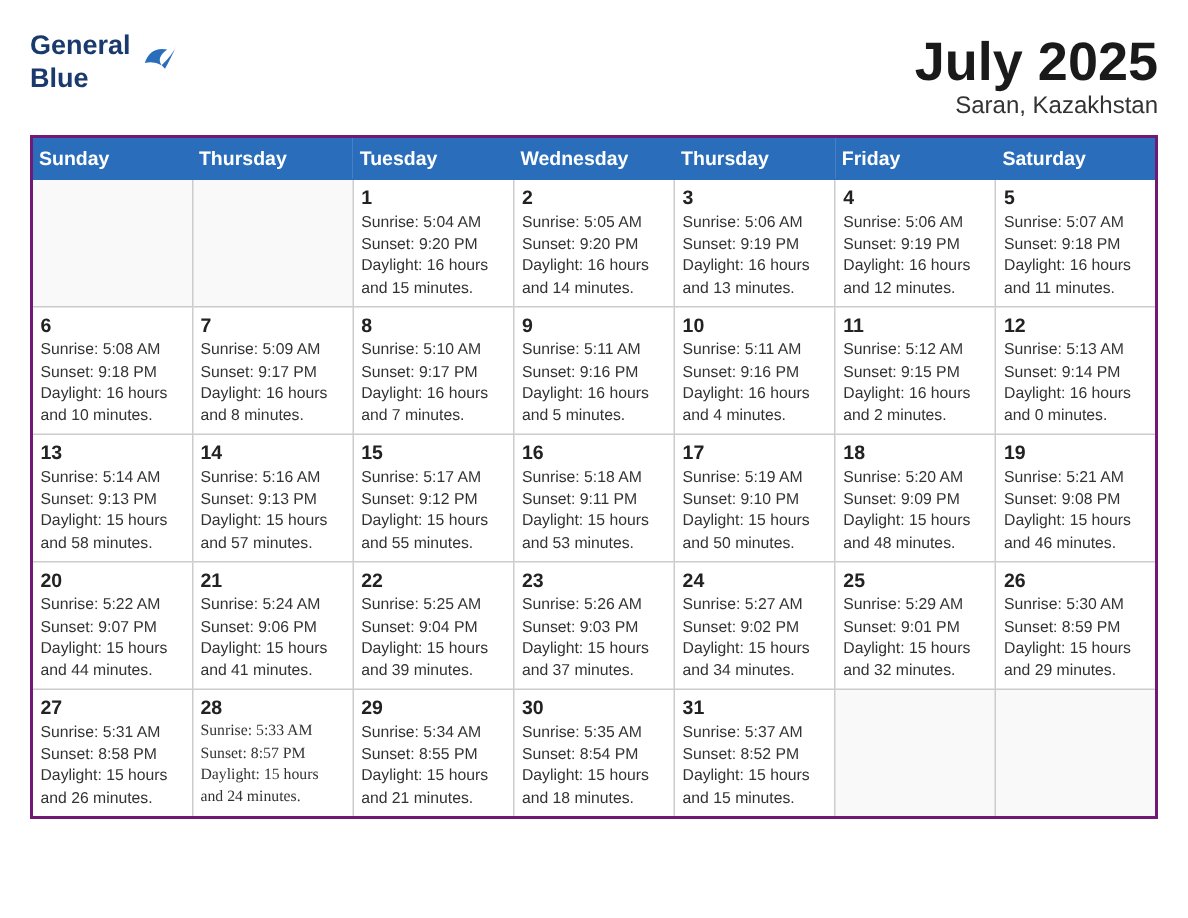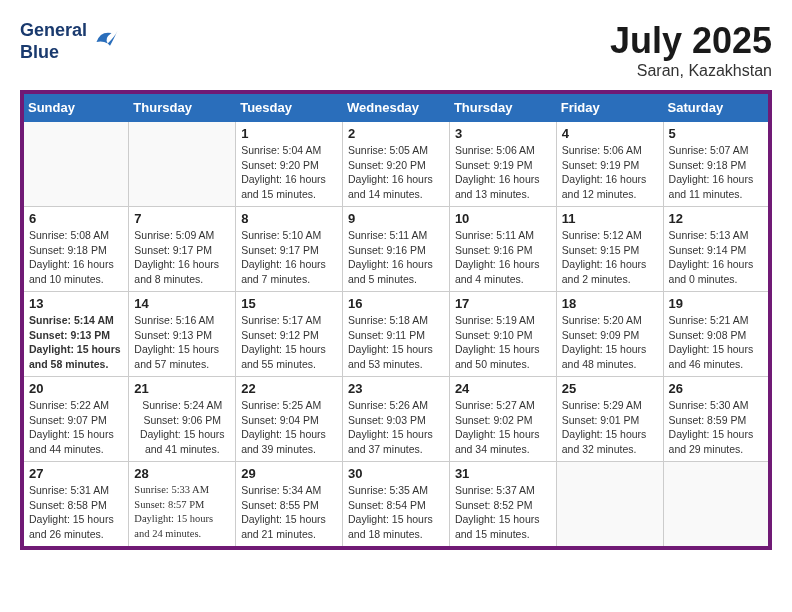--- a/index.html
+++ b/index.html
@@ -45,21 +45,21 @@
       margin-left: 28px;
     }
     .location {
       font-size: 16px;
       color: #333;
       text-align: right;
     }
     .calendar-table {
       width: 100%;
       border-collapse: collapse;
-      border: 4px solid #701a75;
+      border: 2px solid #701a75;
     }
     .calendar-table th {
       background-color: #2a6ebb;
       color: #fff;
       font-size: 13px;
       font-weight: bold;
       padding: 6px 4px;
       text-align: left;
       border: 1px solid #2a6ebb;
     }
@@ -212,21 +212,21 @@
           <span class="day-num">12</span>
           <div class="day-info" style="white-space: pre-line;">Sunrise: 5:13 AM
 Sunset: 9:14 PM
 Daylight: 16 hours
 and 0 minutes.</div>
         </td>
       </tr>
       <tr class="week-row">
         <td>
           <span class="day-num">13</span>
-          <div class="day-info" style="white-space: pre-line; font-weight: bold;">Sunrise: 5:14 AM
+          <div class="day-info" style="white-space: pre-line;">Sunrise: 5:14 AM
 Sunset: 9:13 PM
 Daylight: 15 hours
 and 58 minutes.</div>
         </td>
         <td>
           <span class="day-num">14</span>
           <div class="day-info" style="white-space: pre-line;">Sunrise: 5:16 AM
 Sunset: 9:13 PM
 Daylight: 15 hours
 and 57 minutes.</div>
@@ -270,21 +270,21 @@
       <tr class="week-row">
         <td>
           <span class="day-num">20</span>
           <div class="day-info" style="white-space: pre-line;">Sunrise: 5:22 AM
 Sunset: 9:07 PM
 Daylight: 15 hours
 and 44 minutes.</div>
         </td>
         <td>
           <span class="day-num">21</span>
-          <div class="day-info" style="white-space: pre-line; text-align: center;">Sunrise: 5:24 AM
+          <div class="day-info" style="white-space: pre-line;">Sunrise: 5:24 AM
 Sunset: 9:06 PM
 Daylight: 15 hours
 and 41 minutes.</div>
         </td>
         <td>
           <span class="day-num">22</span>
           <div class="day-info" style="white-space: pre-line;">Sunrise: 5:25 AM
 Sunset: 9:04 PM
 Daylight: 15 hours
 and 39 minutes.</div>

